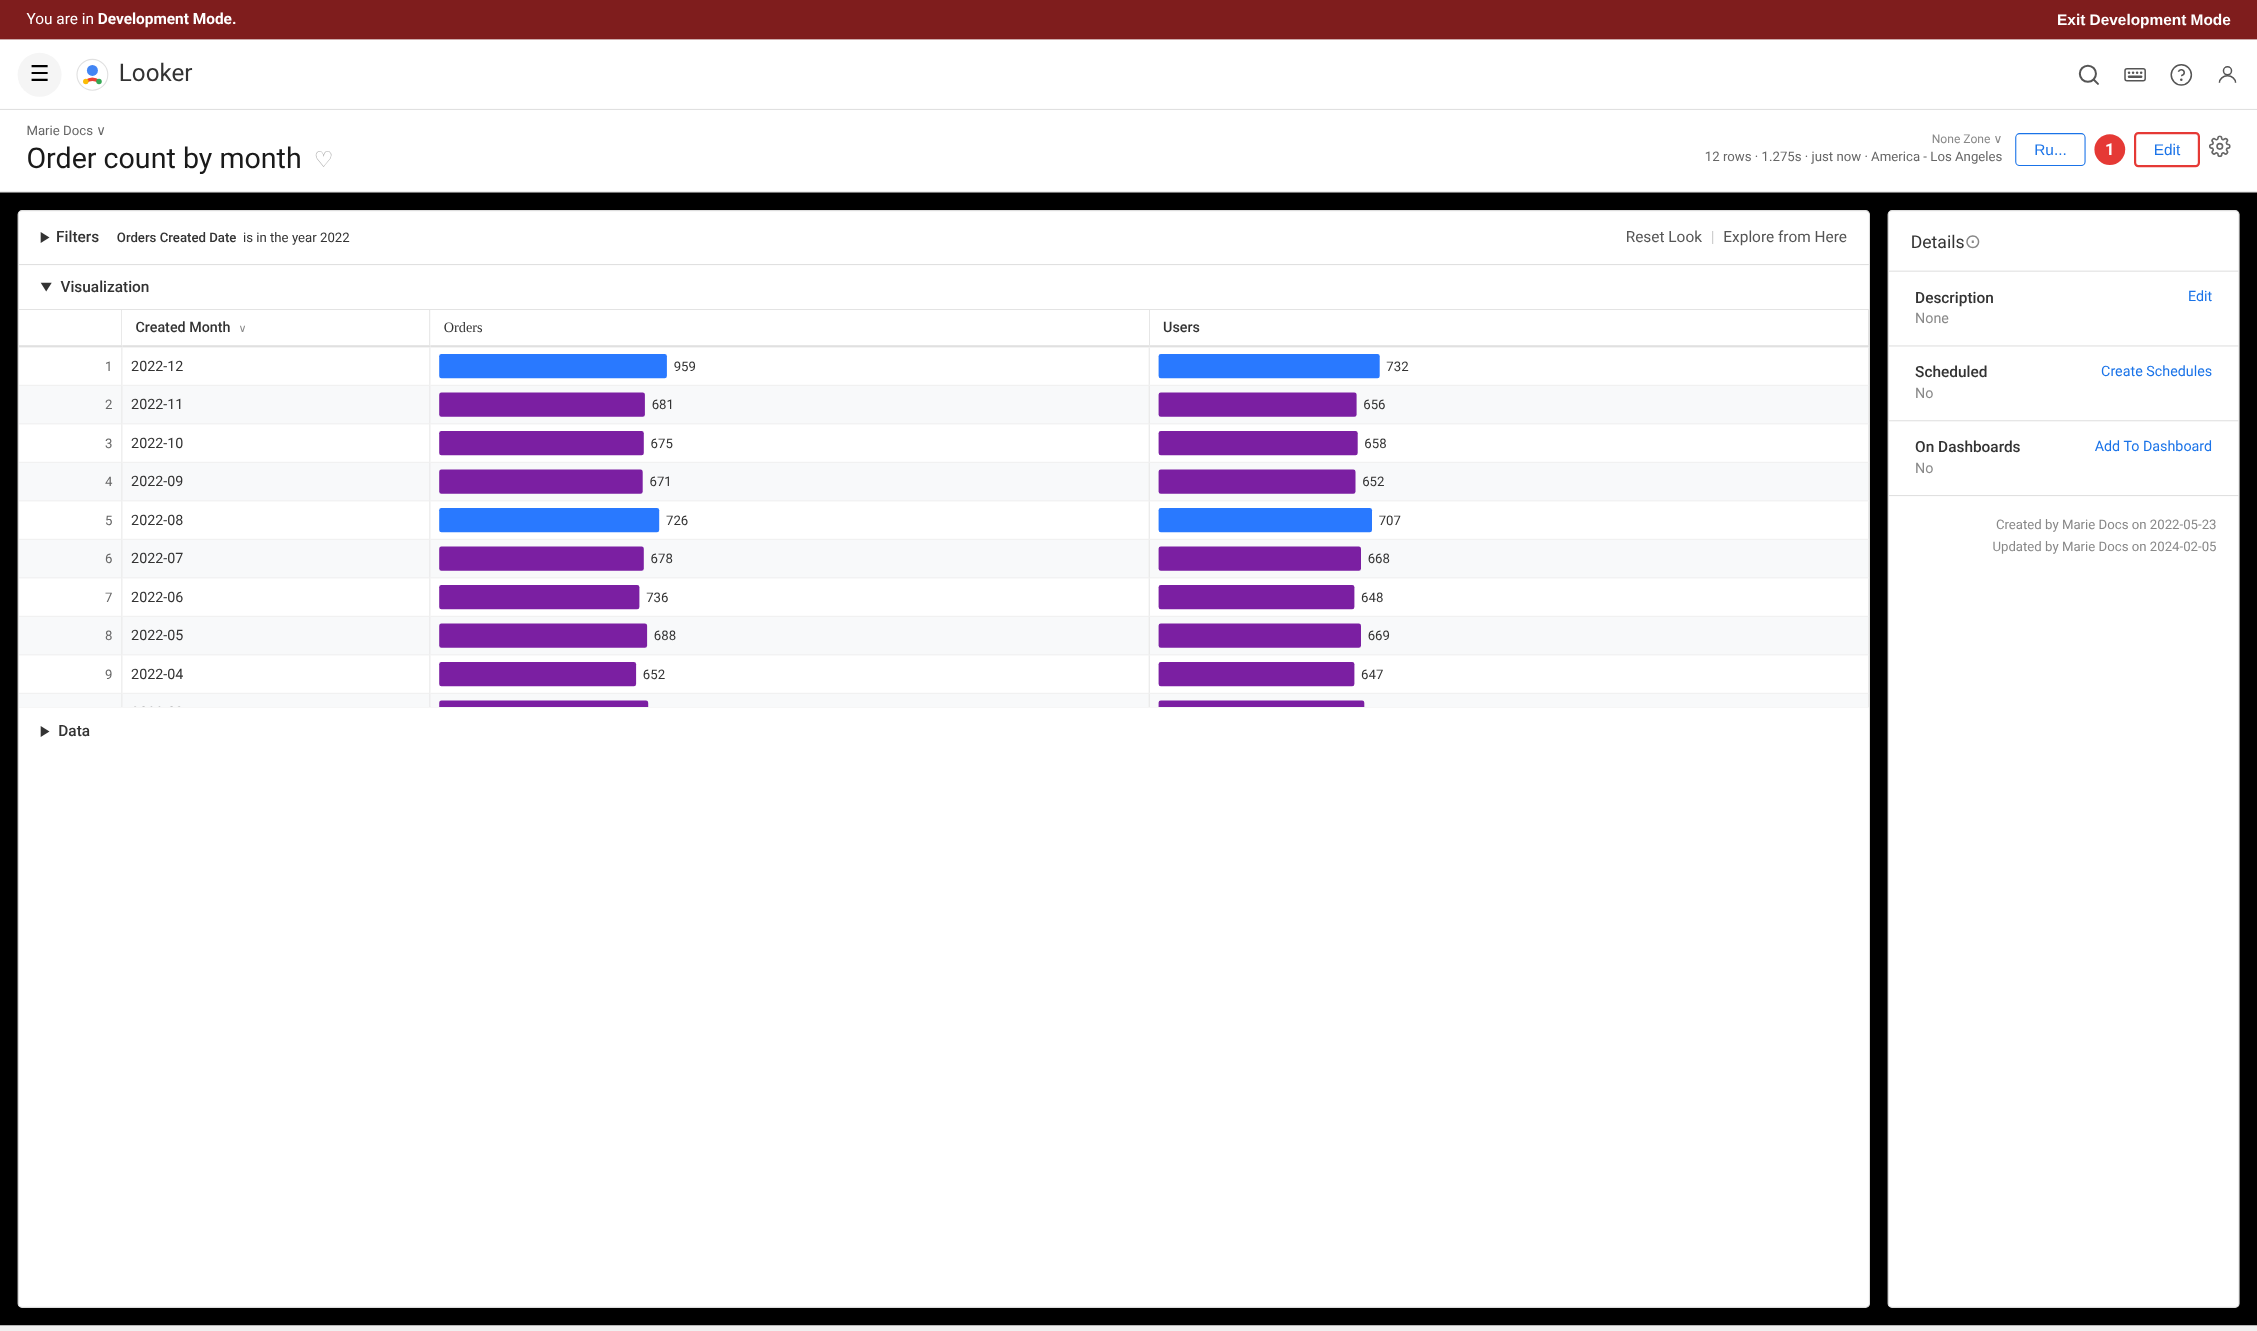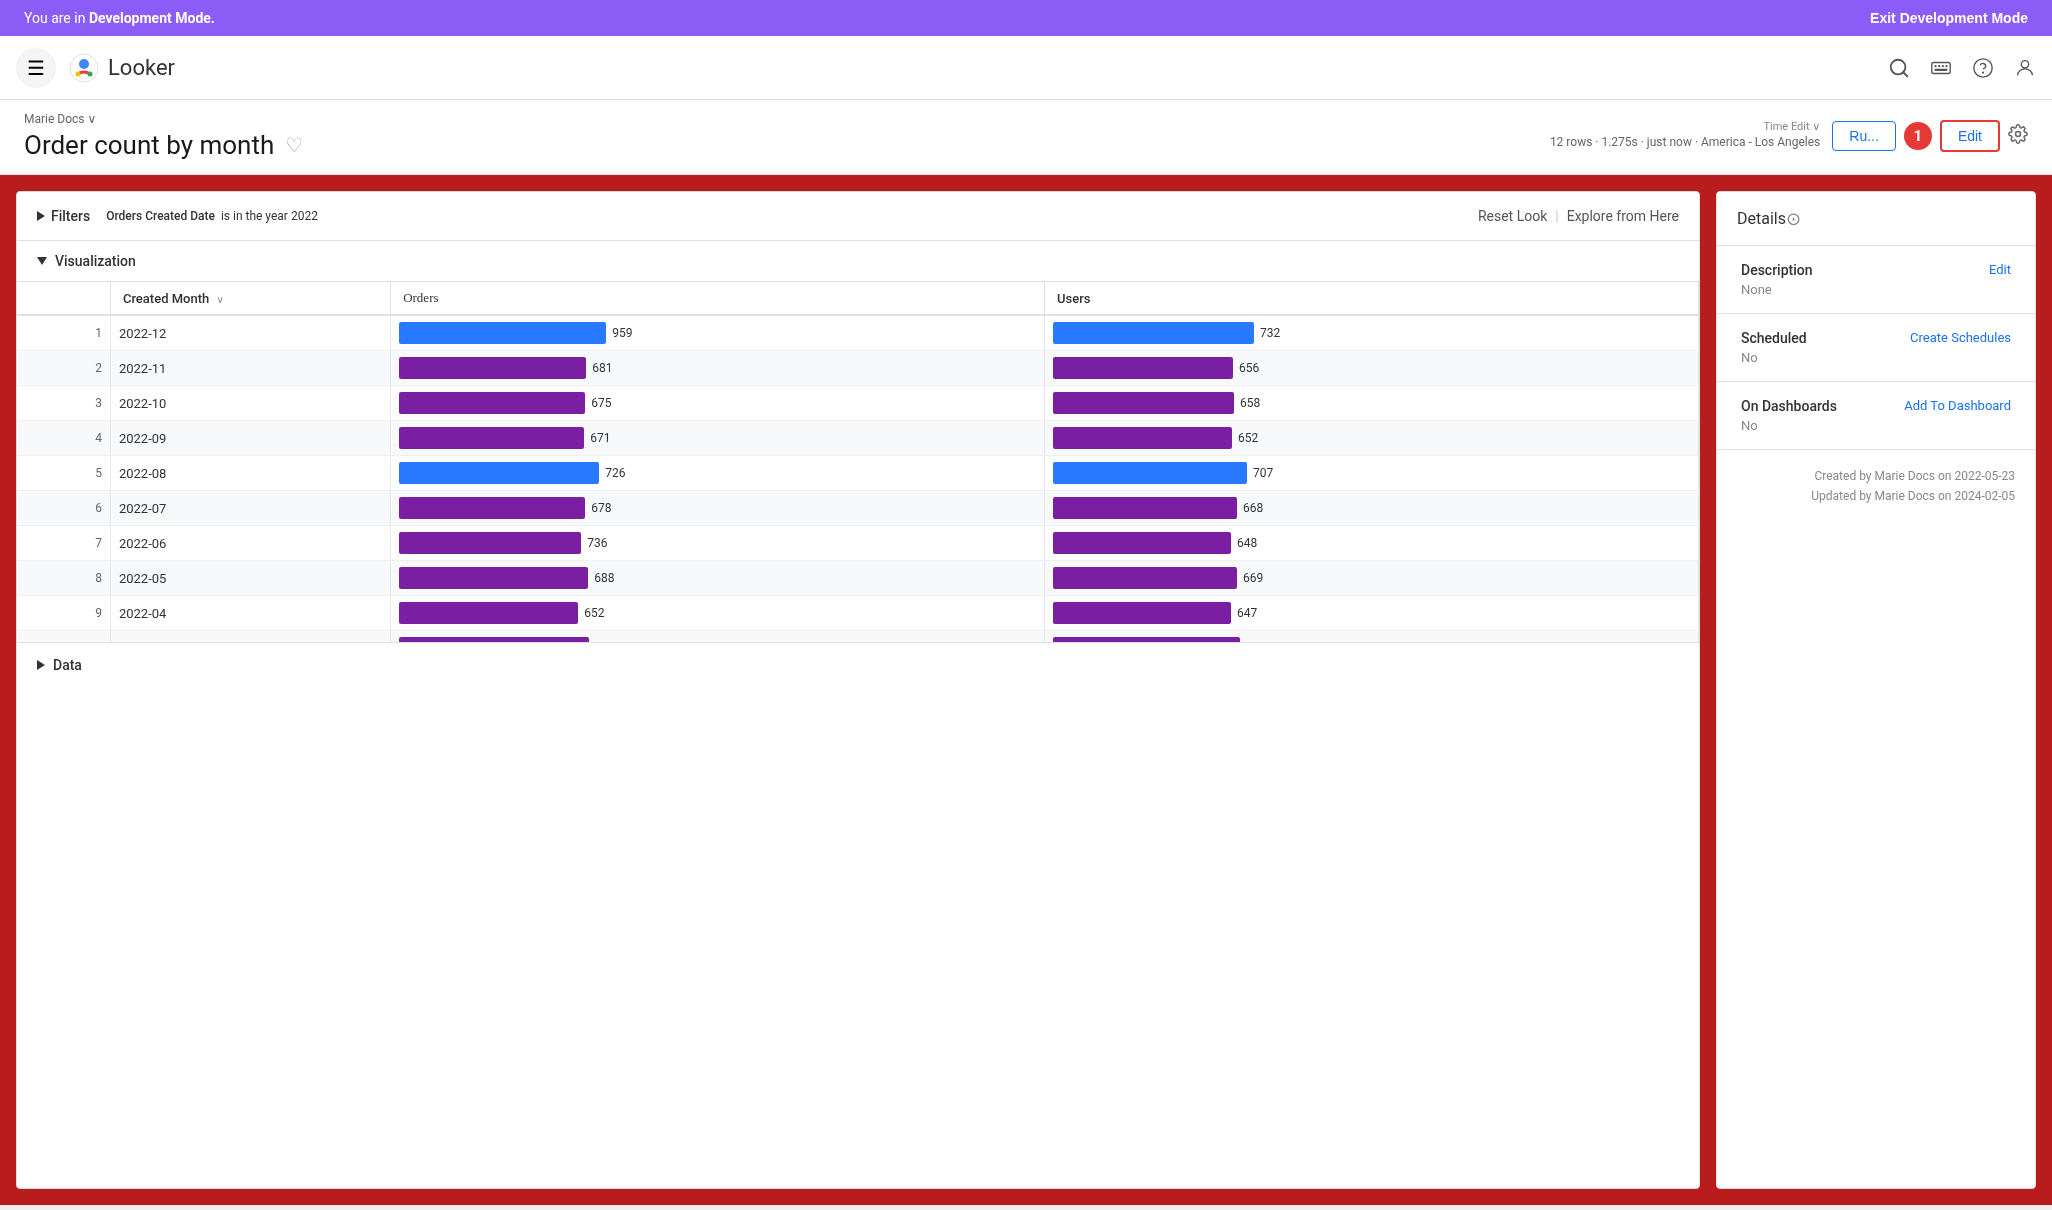--- a/index.html
+++ b/index.html
@@ -1,20 +1,20 @@
 <!DOCTYPE html>
 <html><head>
   <meta charset="utf-8">
   <style>
     * { box-sizing: border-box; margin: 0; padding: 0; }
     body { font-family: 'Google Sans', Roboto, Arial, sans-serif; background: #f0f0f0; font-size: 14px; color: #333; }
 
     
     .dev-banner {
-      background: #8b5cf6;
+      background: #7f1d1d;
       color: white;
       display: flex;
       justify-content: space-between;
       align-items: center;
       padding: 10px 24px;
       font-size: 14px;
     }
     .dev-banner .exit-btn {
       font-weight: bold;
       font-size: 14px;
@@ -170,21 +170,21 @@
       align-items: center;
       justify-content: center;
       font-size: 15px;
       font-weight: bold;
     }
 
     
     .main-content {
       display: flex;
       gap: 0;
-      background: #b91c1c;
+      background: #000000;
       padding: 16px;
       min-height: calc(1210px - 180px);
     }
     .left-panel {
       flex: 1;
       background: white;
       border-radius: 4px;
       padding: 0;
       margin-right: 16px;
       border: 1px solid #ddd;
@@ -459,21 +459,21 @@
 <div class="page-header">
   <div class="header-left">
     <div class="breadcrumb">Marie Docs ∨</div>
     <div class="page-title-row">
       <h1 class="page-title">Order count by month</h1>
       <span class="heart-icon">♡</span>
     </div>
   </div>
   <div class="header-right">
     <div style="text-align:right;">
-      <div class="meta-timezone">Time Edit ∨</div>
+      <div class="meta-timezone">None Zone ∨</div>
       <div class="meta-info">12 rows · 1.275s · just now · America - Los Angeles</div>
     </div>
     <div class="header-actions">
       <button class="btn-run">Ru...</button>
       <div class="badge-1">1</div>
       <button class="btn-edit">Edit</button>
       <button class="gear-btn">
         <svg width="20" height="20" viewBox="0 0 24 24" fill="none" stroke="#666" stroke-width="1.8">
             <circle cx="12" cy="12" r="3"></circle>
             <path d="M19.4 15a1.65 1.65 0 0 0 .33 1.82l.06.06a2 2 0 0 1-2.83 2.83l-.06-.06a1.65 1.65 0 0 0-1.82-.33 1.65 1.65 0 0 0-1 1.51V21a2 2 0 0 1-4 0v-.09A1.65 1.65 0 0 0 9 19.4a1.65 1.65 0 0 0-1.82.33l-.06.06a2 2 0 0 1-2.83-2.83l.06-.06A1.65 1.65 0 0 0 4.68 15a1.65 1.65 0 0 0-1.51-1H3a2 2 0 0 1 0-4h.09A1.65 1.65 0 0 0 4.6 9a1.65 1.65 0 0 0-.33-1.82l-.06-.06a2 2 0 0 1 2.83-2.83l.06.06A1.65 1.65 0 0 0 9 4.68a1.65 1.65 0 0 0 1-1.51V3a2 2 0 0 1 4 0v.09a1.65 1.65 0 0 0 1 1.51 1.65 1.65 0 0 0 1.82-.33l.06-.06a2 2 0 0 1 2.83 2.83l-.06.06A1.65 1.65 0 0 0 19.4 9a1.65 1.65 0 0 0 1.51 1H21a2 2 0 0 1 0 4h-.09a1.65 1.65 0 0 0-1.51 1z"></path>

